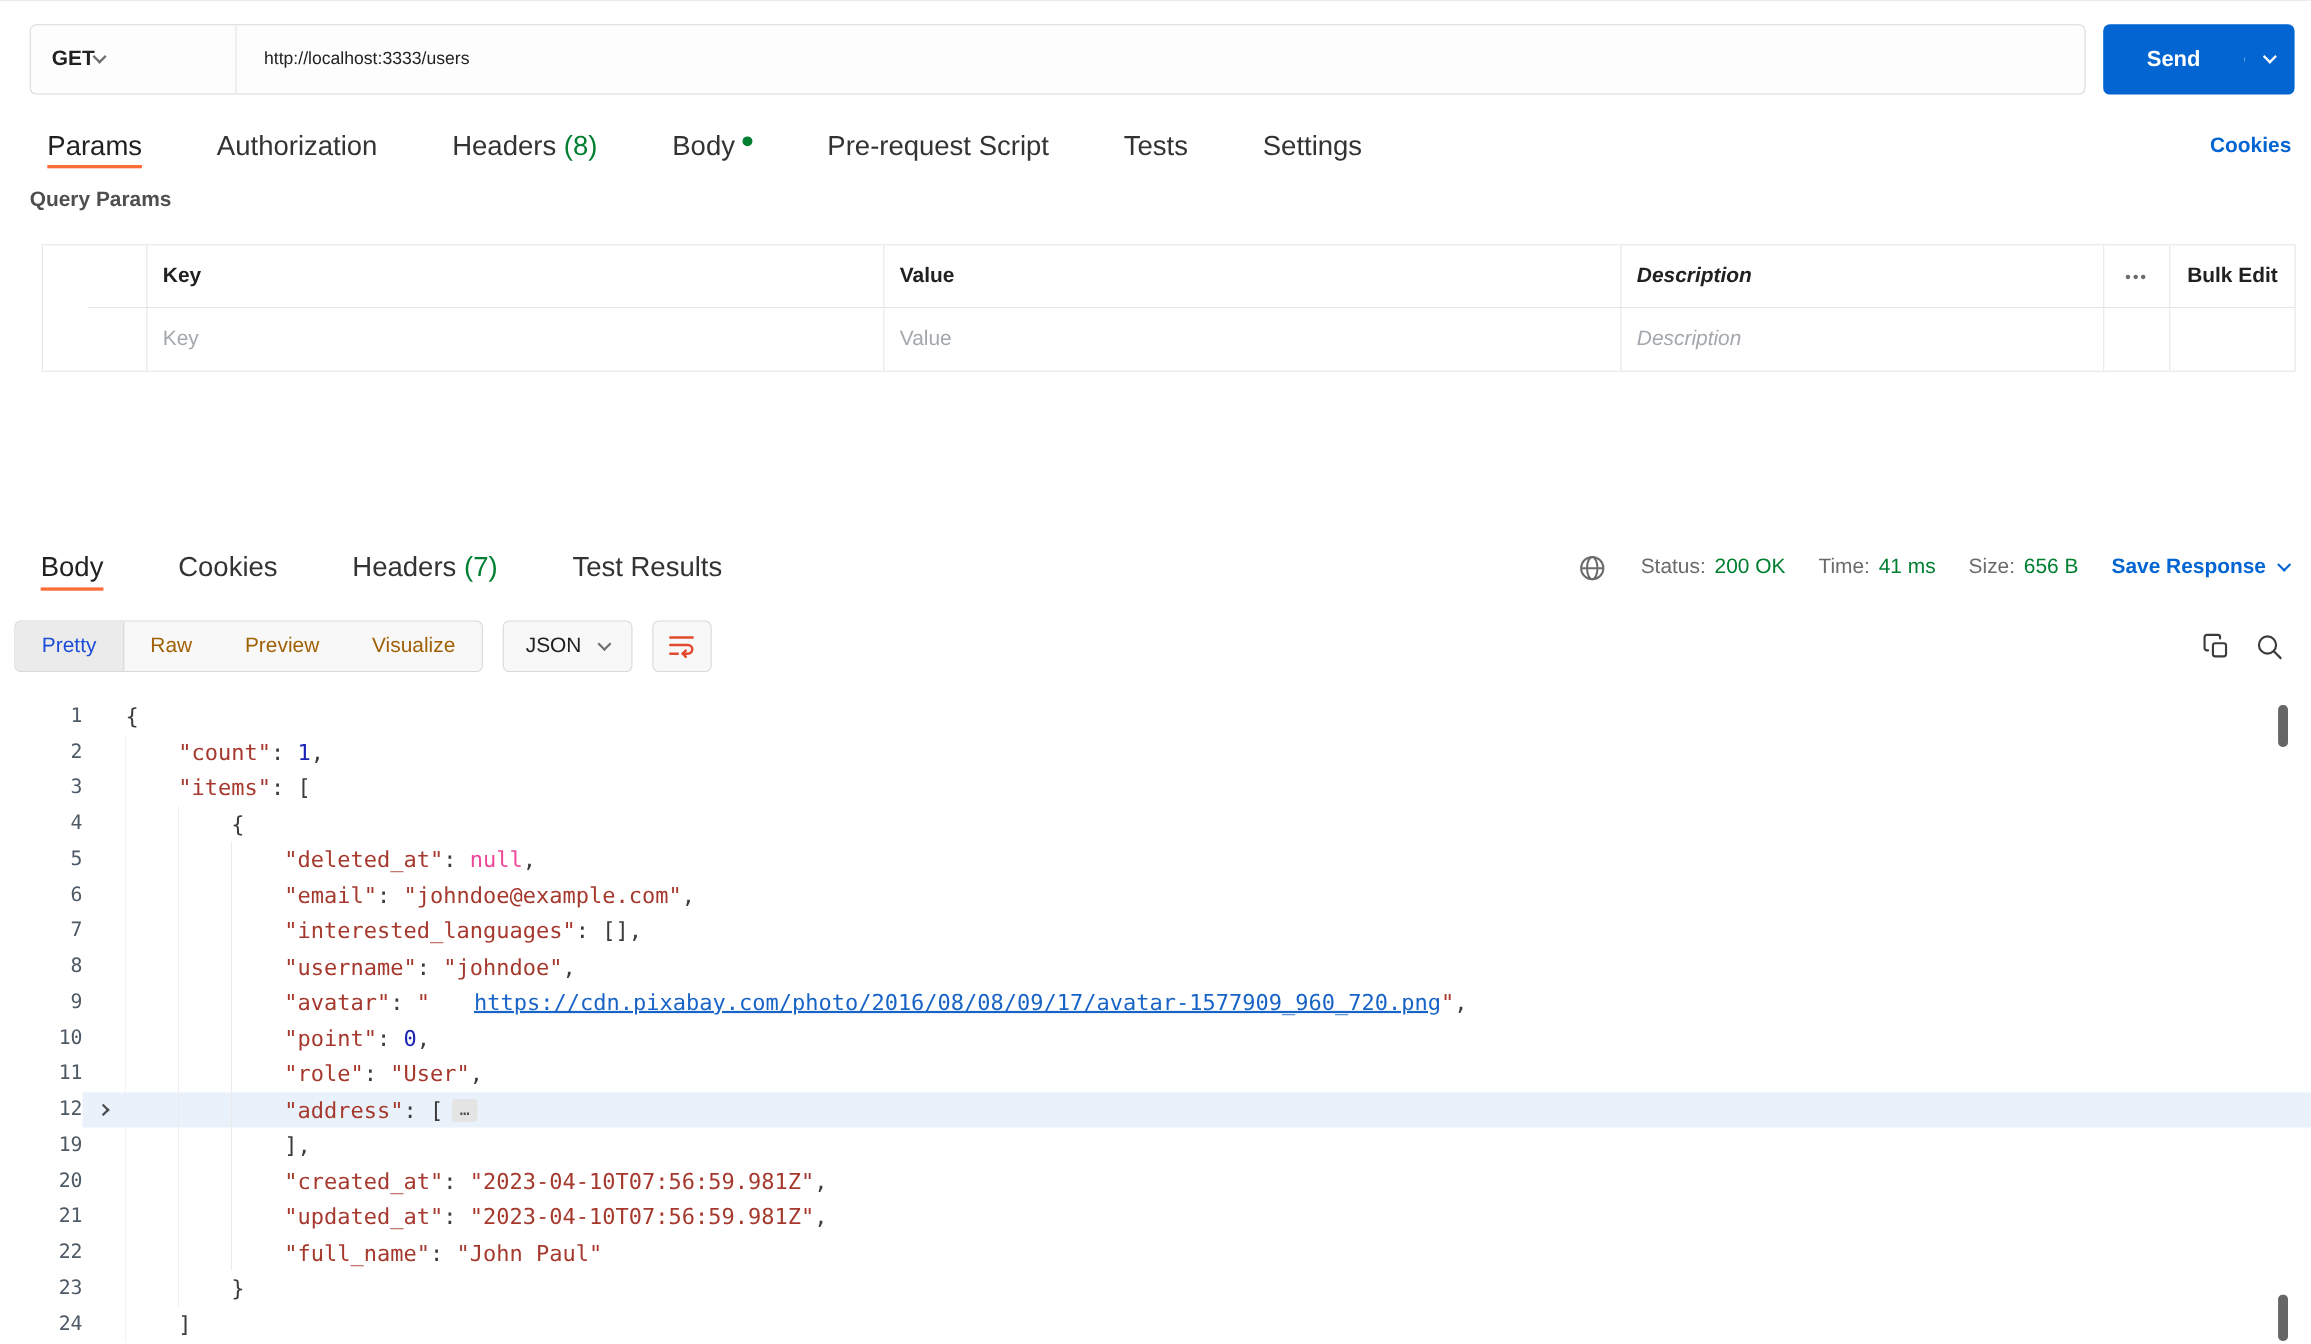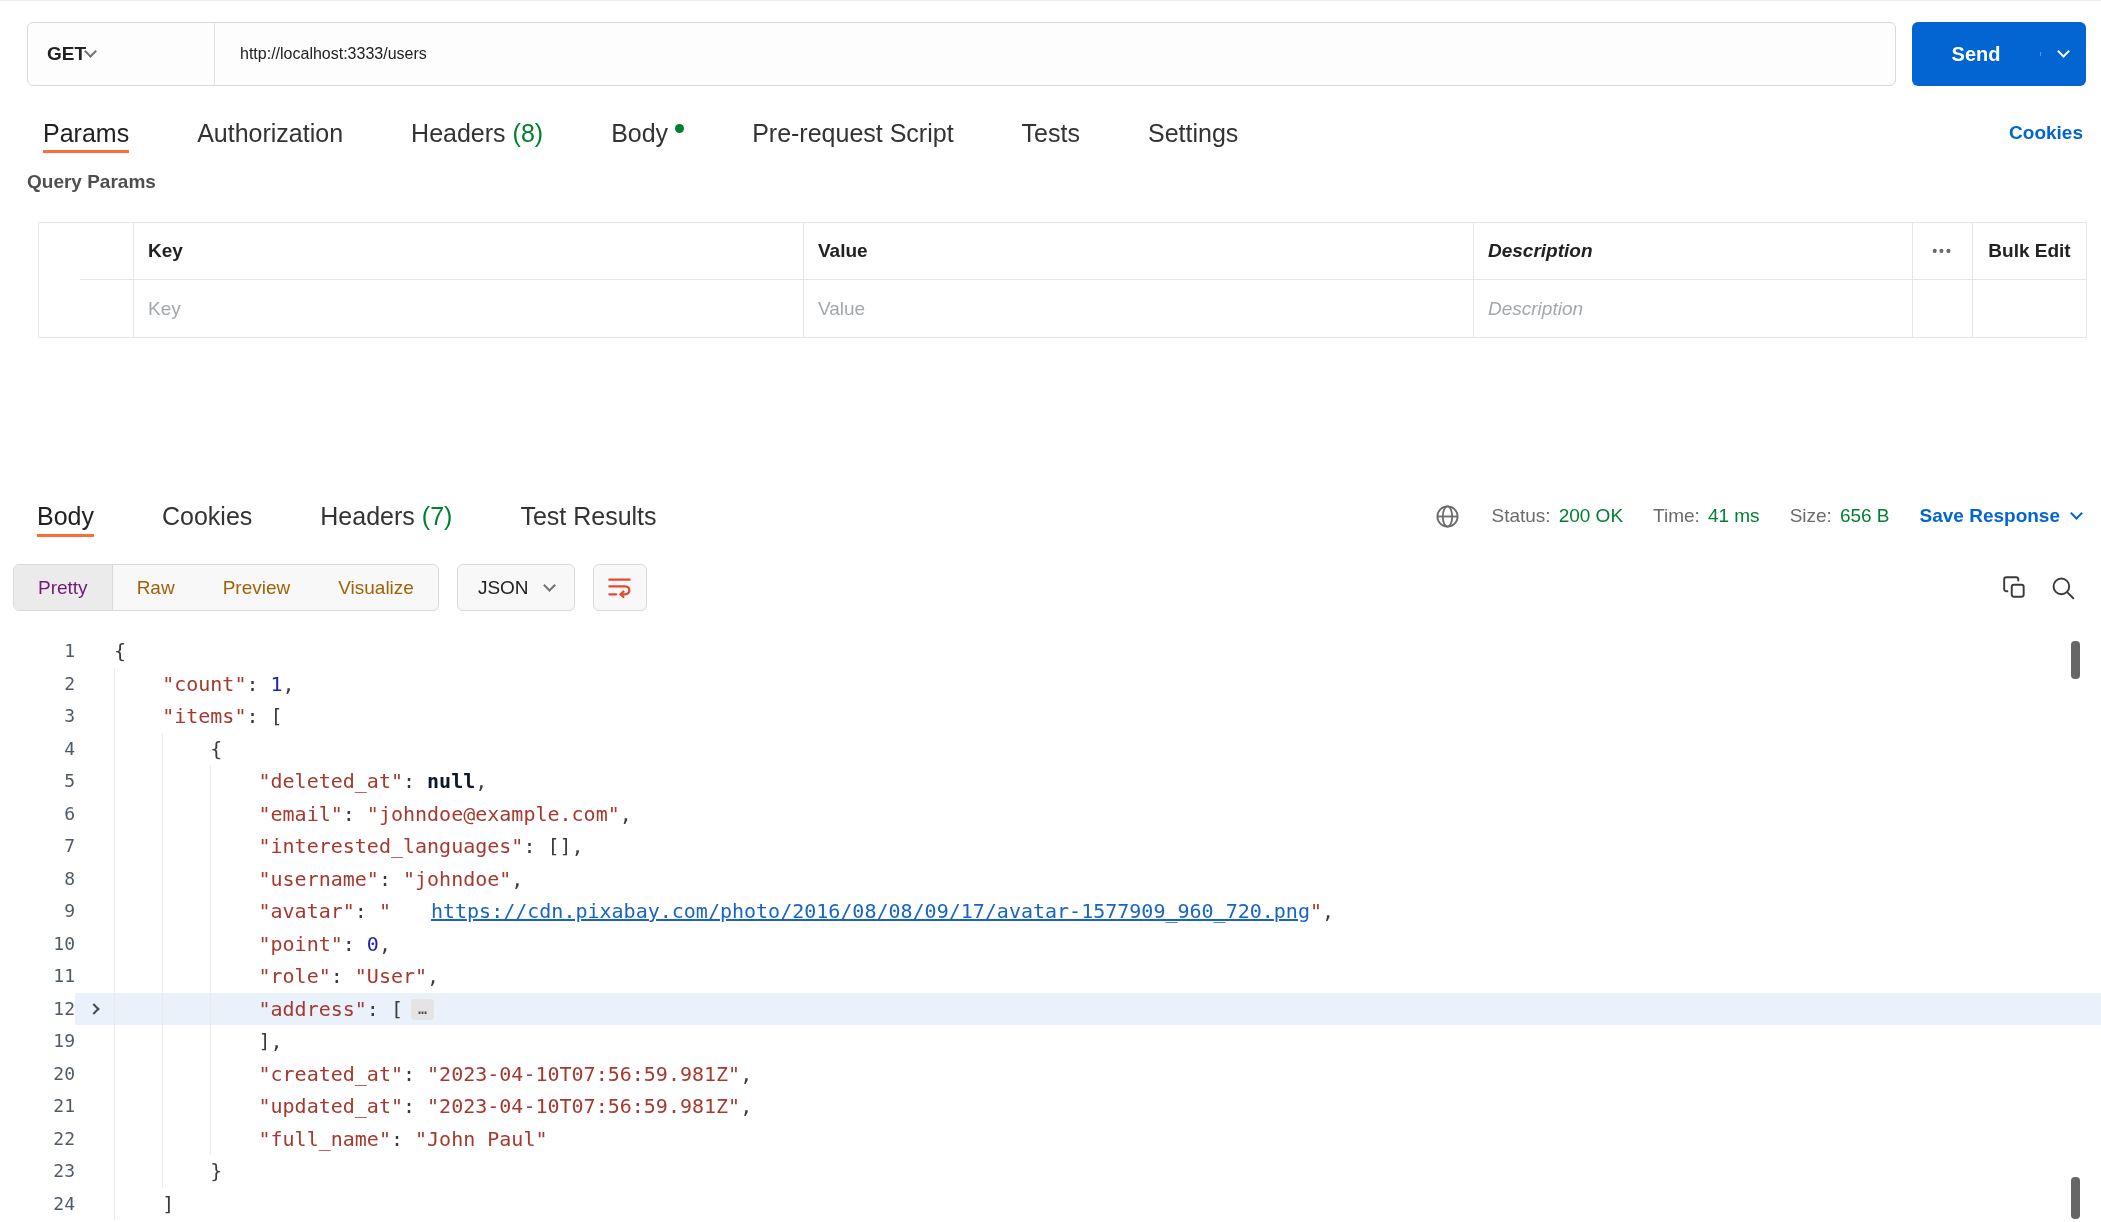--- a/index.html
+++ b/index.html
@@ -62,21 +62,21 @@
   .resp-meta { margin-left:auto; display:flex; align-items:center; gap:30px; font-size:19px; }
   .meta-pair { display:flex; align-items:center; gap:8px; white-space:nowrap; }
   .m-label { color:#6B6B6B; }
   .m-val { color:#007F31; }
   .save-resp { display:flex; align-items:center; gap:12px; color:#0265D2; font-weight:600; cursor:pointer; }
 
   
   .resp-toolbar { position:absolute; top:563px; left:13px; right:25px; height:47px; display:flex; align-items:center; gap:18px; }
   .seg-group { display:flex; height:47px; border:1px solid #D9D9D9; border-radius:6px; overflow:hidden; background:#F8F8F8; }
   .seg { padding:0 24px; display:flex; align-items:center; font-size:19px; color:#a16207; cursor:pointer; }
-  .seg.active { background:#EBEBEB; color:#701a75; border-right:1px solid #D9D9D9; }
+  .seg.active { background:#EBEBEB; color:#1d4ed8; border-right:1px solid #D9D9D9; }
   .json-dd { height:47px; border:1px solid #D9D9D9; border-radius:6px; background:#F8F8F8;
              display:flex; align-items:center; gap:16px; padding:0 20px; font-size:19px; cursor:pointer; }
   .wrap-btn { height:47px; width:54px; border:1px solid #D9D9D9; border-radius:6px; background:#F8F8F8;
               display:flex; align-items:center; justify-content:center; cursor:pointer; }
   .tool-icons { margin-left:auto; display:flex; align-items:center; gap:22px; }
   .tool-icons svg { cursor:pointer; }
 
   
   .code-area { position:absolute; top:634px; left:0; right:0; bottom:0;
                font-family:"DejaVu Sans Mono", monospace; font-size:20px; }
@@ -86,21 +86,21 @@
   .code-line.hl .rest { background:#E9F2FB; }
   .gut { width:39px; flex:none; position:relative; }
   .fold-arrow { position:absolute; left:15px; top:12px; width:8px; height:8px;
                 border-right:2.5px solid #4A4A4A; border-bottom:2.5px solid #4A4A4A; transform:rotate(-45deg); cursor:pointer; }
   .txt { white-space:pre; }
   .ind { display:inline-block; width:4ch; height:32.5px;
          background:linear-gradient(to right, #EAEAEA 1px, transparent 1px); vertical-align:top; }
   .tk { color:#A6392E; }
   .ts { color:#A6392E; }
   .tn { color:#1A23B2; }
-  .tu { color:#0f172a; font-weight:bold; }
+  .tu { color:#ec4899; font-weight:normal; }
   .tp { color:#3B3B3B; }
   .tl { color:#1763C6; text-decoration:underline; cursor:pointer;margin-left:40px; }
   .te { display:inline-block; background:#E4E4E4; color:#4A4A4A; border-radius:3px;
         padding:0 7px; margin-left:8px; font-size:15px; line-height:21px; vertical-align:2px; cursor:pointer; }
 
   .sb-thumb { position:absolute; right:21px; width:9px; background:#666666; border-radius:4px; }
   #sb-thumb-top { top:640px; height:38px; }
   #sb-thumb-bottom { top:1176px; height:42px; }
 </style>
 </head>

